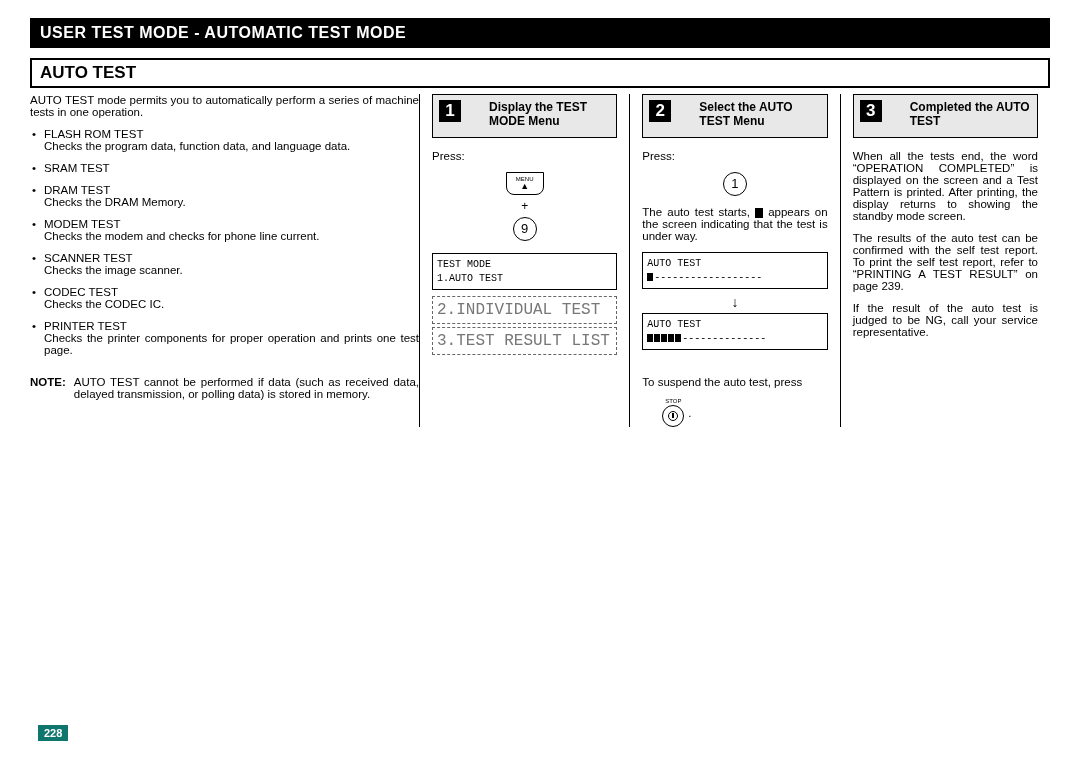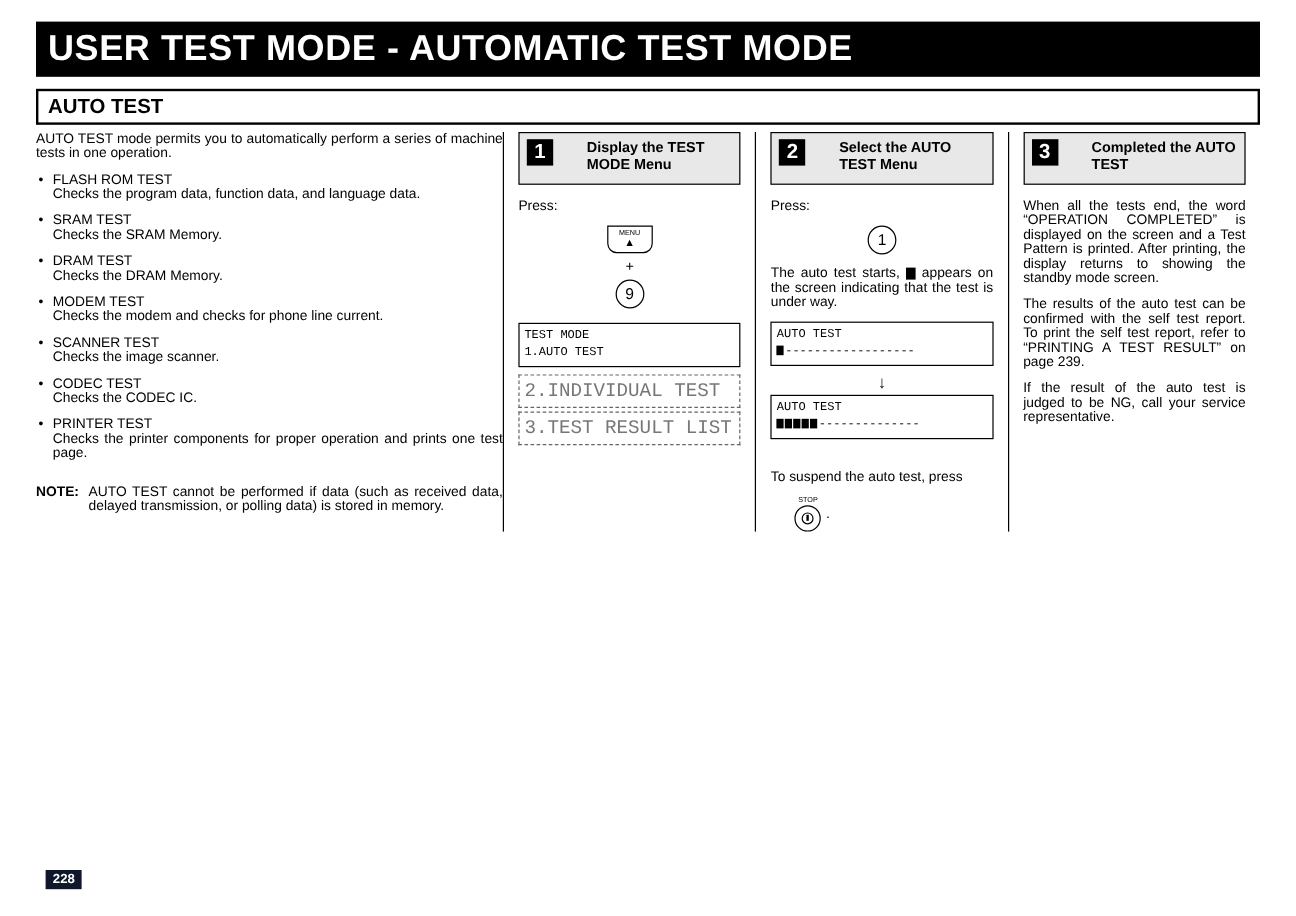--- a/index.html
+++ b/index.html
@@ -9,21 +9,21 @@
     color: #000;
     background: #fff;
     width: 1080px;
     height: 763px;
     position: relative;
     padding: 18px 30px 0 30px;
   }
   .title-bar {
     background: #000;
     color: #fff;
-    font-size: 30px;
+    font-size: 16px;
     font-weight: bold;
     padding: 6px 10px;
     letter-spacing: 0.5px;
   }
   .sub-title-bar {
     border: 2px solid #000;
     font-size: 17px;
     font-weight: bold;
     padding: 3px 8px;
     margin-top: 10px;
@@ -145,21 +145,21 @@
     position: relative;
   }
   .stop-btn .inner::after {
     content:""; position:absolute; left:3px; top:1px; width:2px; height:5px; background:#000;
   }
   .stop-label { font-size:6px; text-align:center; margin-bottom:1px; }
   .page-num {
     position: absolute;
     bottom: 22px;
     left: 38px;
-    background: #0f172a;
+    background: #0f766e;
     color: #fff;
     font-size: 11px;
     font-weight: bold;
     padding: 2px 6px;
   }
   .inline-block { display:inline-block; }
 </style>
 </head>
 <body>
 
@@ -175,21 +175,20 @@
 
   <div class="left-col">
     <p>AUTO TEST mode permits you to automatically perform a series of machine tests in one operation.</p>
     <ul class="test-list">
       <li>
         <span class="item-title">FLASH ROM TEST</span>
         <span class="item-desc">Checks the program data, function data, and language data.</span>
       </li>
       <li>
         <span class="item-title">SRAM TEST</span>
-        <span class="item-desc">Checks the SRAM Memory.</span>
       </li>
       <li>
         <span class="item-title">DRAM TEST</span>
         <span class="item-desc">Checks the DRAM Memory.</span>
       </li>
       <li>
         <span class="item-title">MODEM TEST</span>
         <span class="item-desc">Checks the modem and checks for phone line current.</span>
       </li>
       <li>

